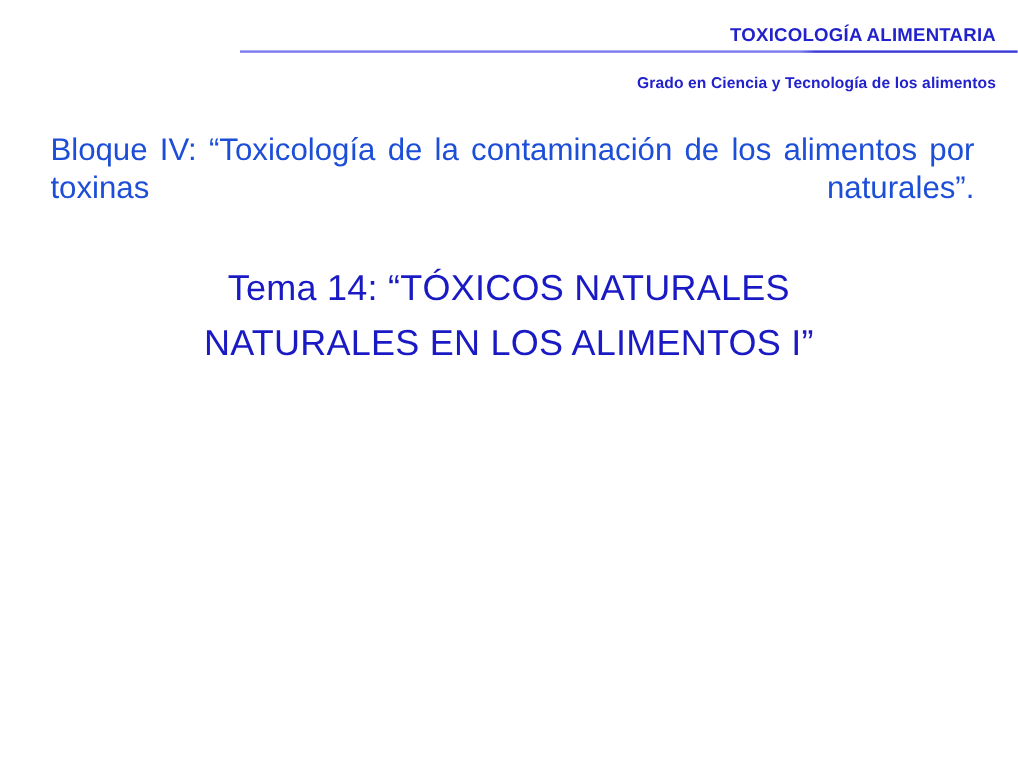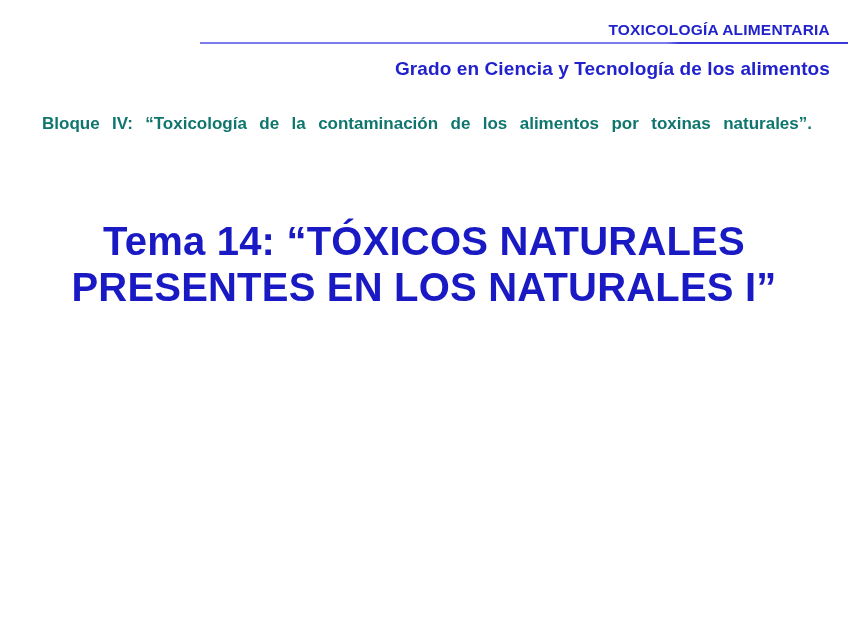--- a/index.html
+++ b/index.html
@@ -53,37 +53,37 @@
     height: 2px;
     background: linear-gradient(to right, #7B7BEE 0%, #7B7BEE 72%, #3A3AD8 74%, #3A3AD8 100%);
   }
 
   .header-subtitle {
     position: absolute;
     top: 59px;
     left: 0;
     width: 830px;
     text-align: right;
-    font-size: 19px;
+    font-size: 13px;
     font-weight: bold;
     color: #2222CC;
     letter-spacing: 0.1px;
     line-height: 19px;
     white-space: nowrap;
   }
 
   
   .bloque {
     position: absolute;
     top: 108px;
     left: 42px;
     width: 770px;
-    font-size: 17px;
-    font-weight: bold;
-    color: #0f766e;
+    font-size: 26px;
+    font-weight: normal;
+    color: #1d4ed8;
     line-height: 32px;
     text-align: justify;
     text-justify: inter-word;
   }
   .bloque > span {
     display: inline;
   }
   
   .bloque::after {
     content: "";
@@ -91,22 +91,22 @@
     width: 100%;
   }
 
   
   .tema-title {
     position: absolute;
     top: 218px;
     left: 24px;
     width: 800px;
     text-align: center;
-    font-size: 40px;
-    font-weight: bold;
+    font-size: 30px;
+    font-weight: normal;
     color: #1A1AC4;
     line-height: 46px;
     letter-spacing: 0.2px;
   }
   .tema-title .line {
     display: block;
     white-space: nowrap;
   }
 
   
@@ -133,18 +133,18 @@
     <div class="header-subtitle">Grado en Ciencia y Tecnología de los alimentos</div>
 
   </div>
 
   <div class="bloque">
     <span>Bloque IV: “Toxicología de la contaminación de los alimentos por toxinas naturales”.</span>
   </div>
 
   <div class="tema-title">
     <span class="line">Tema 14: “TÓXICOS NATURALES</span>
-    <span class="line">PRESENTES EN LOS NATURALES I”</span>
+    <span class="line">NATURALES EN LOS ALIMENTOS I”</span>
   </div>
 
   <div class="slide-body"></div>
 
 </div>
 
 </body></html>

